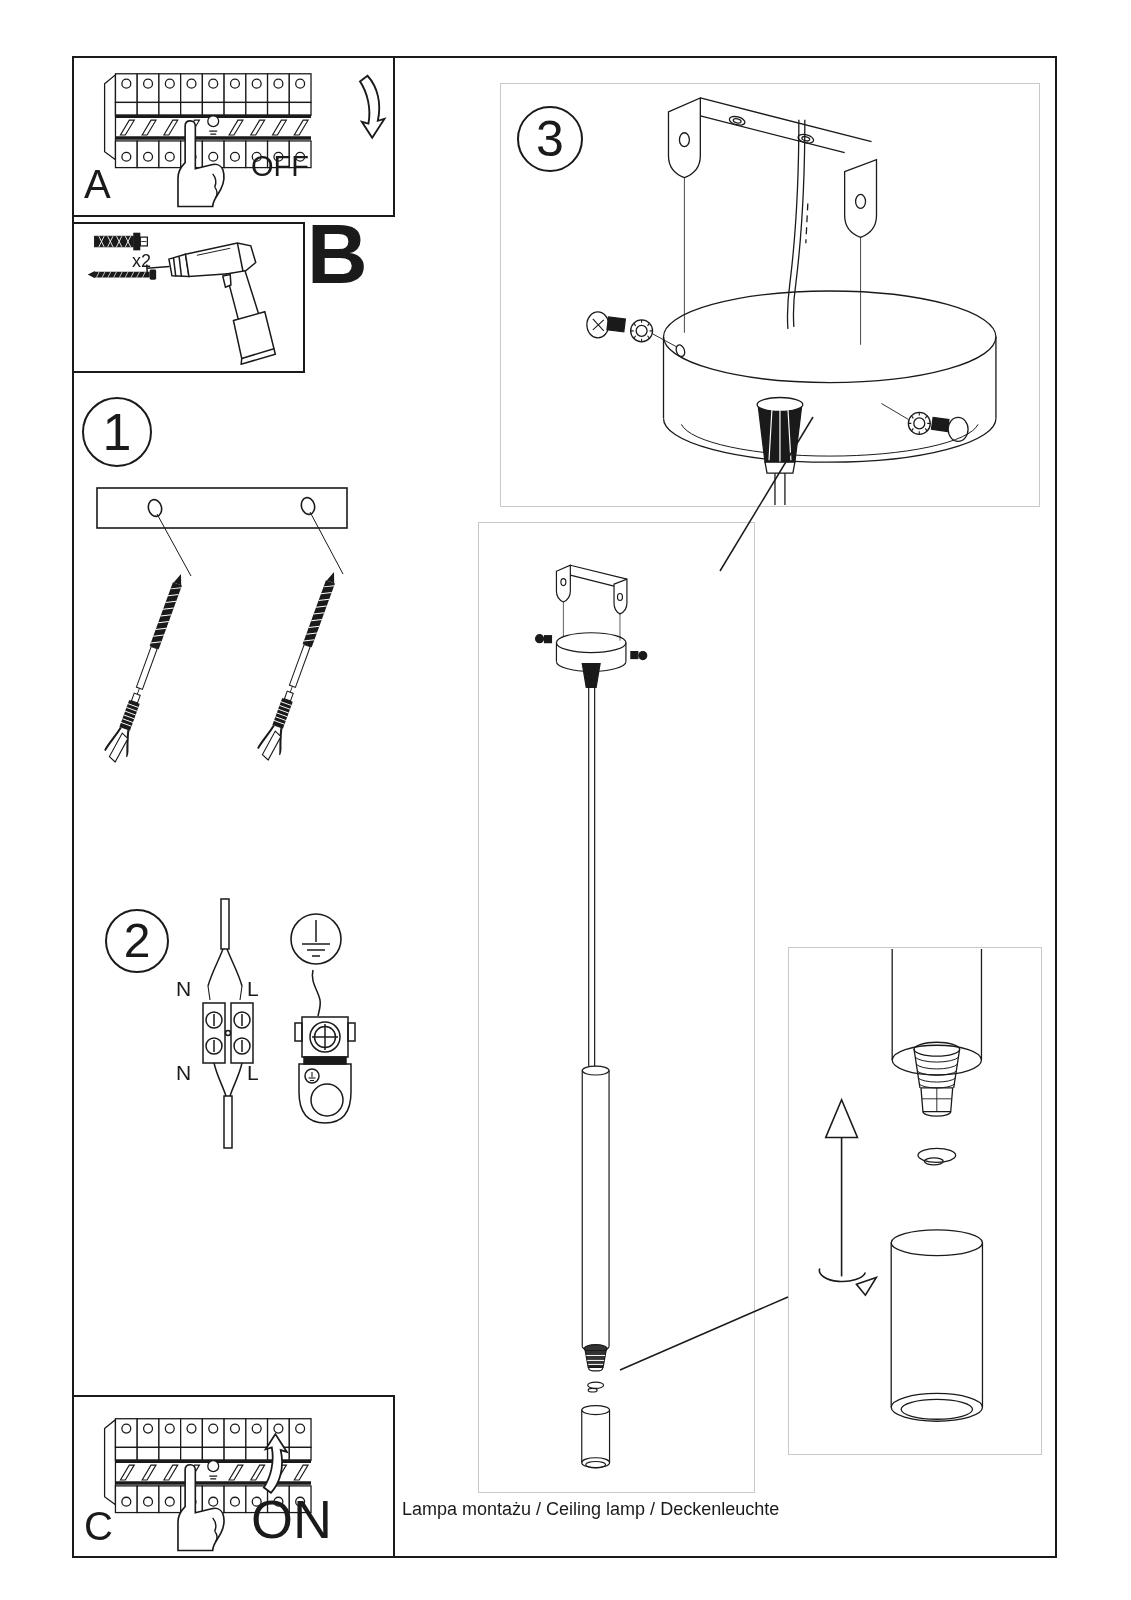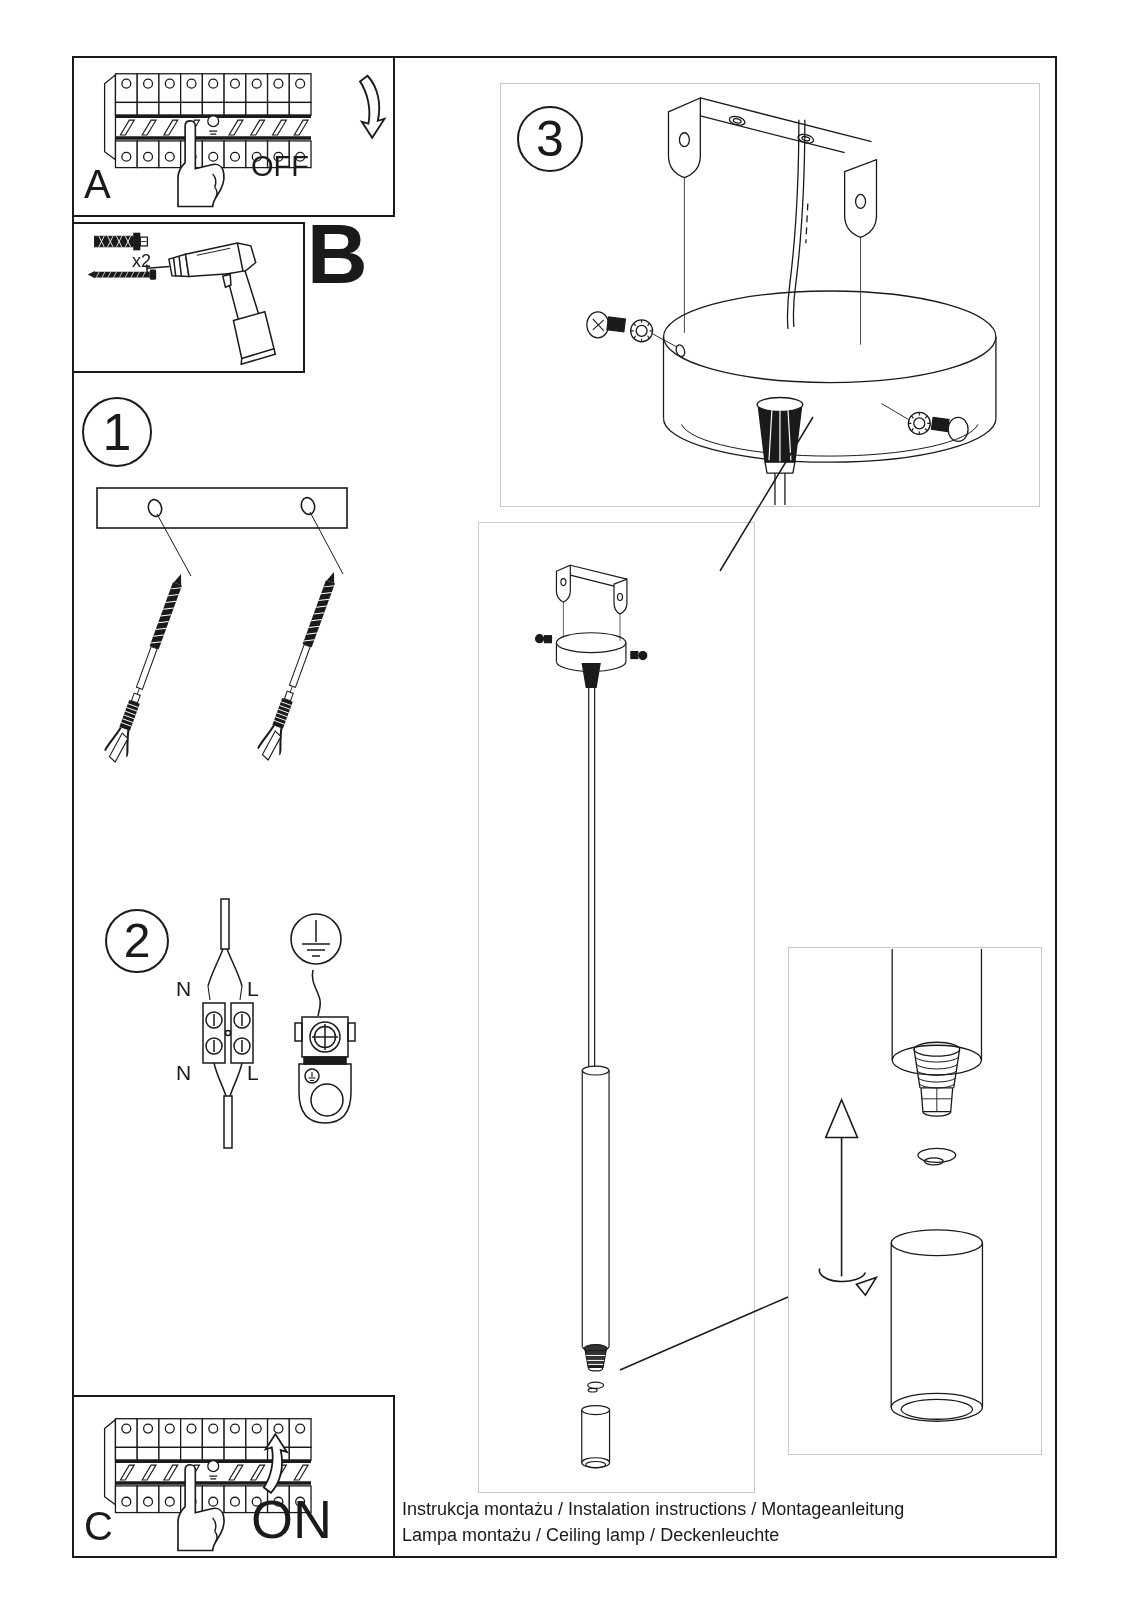--- a/index.html
+++ b/index.html
@@ -446,17 +446,16 @@
       </g>
     </svg>
   </div>
 
   <svg class="abs" style="left:0;top:0;pointer-events:none;" width="1131" height="1600" viewBox="0 0 1131 1600">
     <line x1="813" y1="417" x2="720" y2="571" stroke="#1a1a1a" stroke-width="1.5"></line>
     <line x1="788" y1="1297" x2="620" y2="1370" stroke="#1a1a1a" stroke-width="1.5"></line>
   </svg>
 
   <div class="abs footer" style="left:402px;top:1496px;">
-    <div>Instrukcja montażu / Instalation instructions / Montageanleitung</div>
     <div>Lampa montażu / Ceiling lamp / Deckenleuchte</div>
   </div>
 
 </div>
 
 </body></html>

